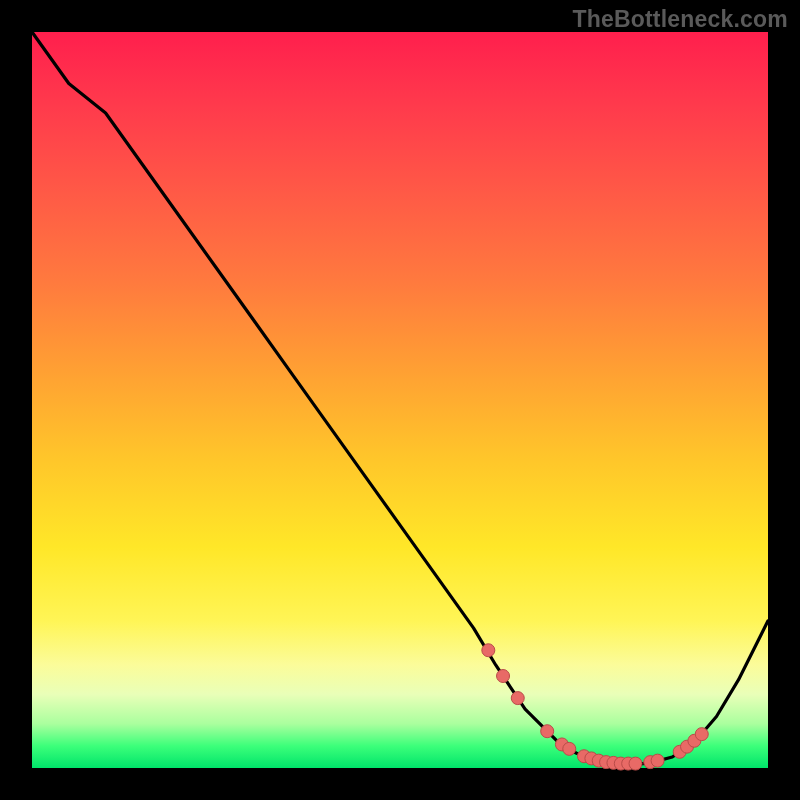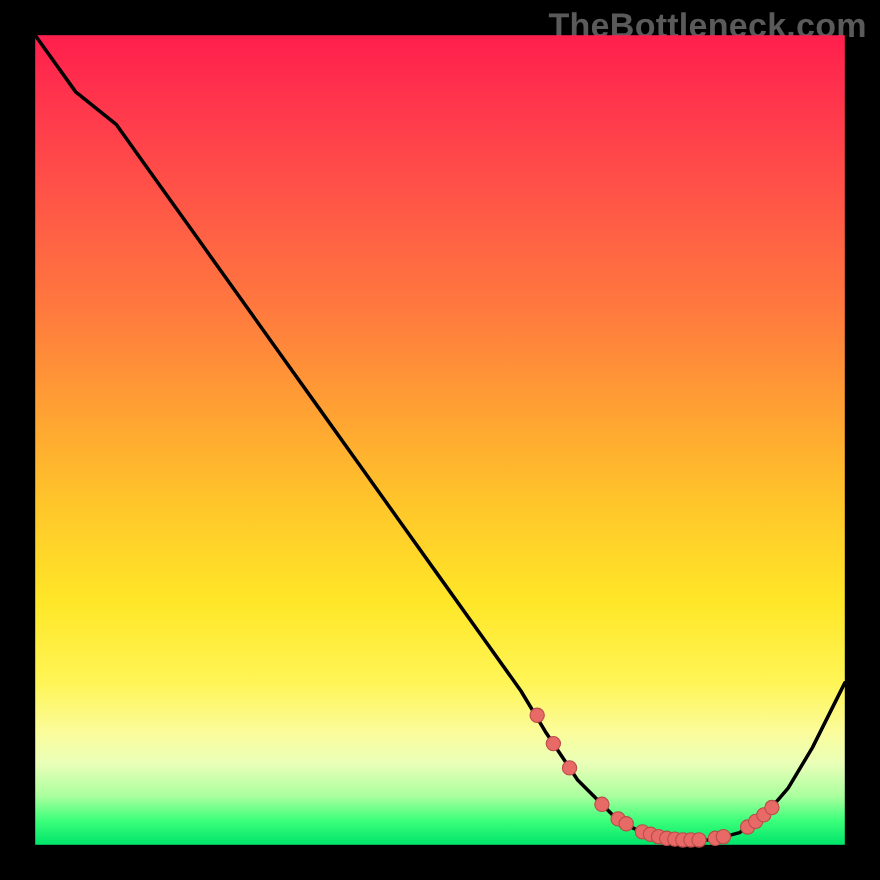--- a/index.html
+++ b/index.html
@@ -14,21 +14,21 @@
   .frame {
     position: relative;
     width: 800px;
     height: 800px;
     background: #000;
   }
   .watermark {
     position: absolute;
     right: 12px;
     top: 6px;
-    font-size: 31px;
+    font-size: 23px;
     font-weight: 600;
     color: #5a5a5a;
     letter-spacing: 0.2px;
     user-select: none;
   }
   .plot-area {
     position: absolute;
     left: 32px;
     top: 32px;
     width: 736px;

